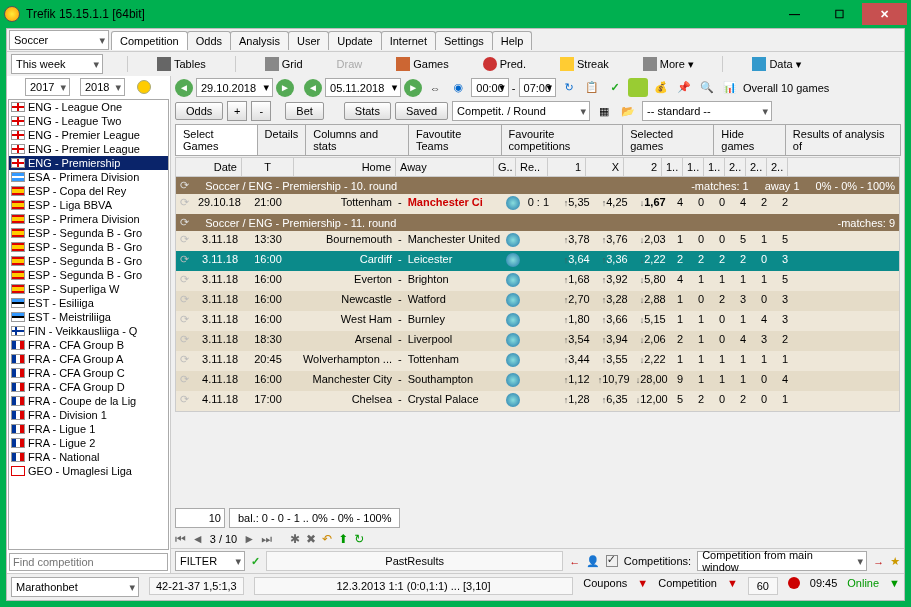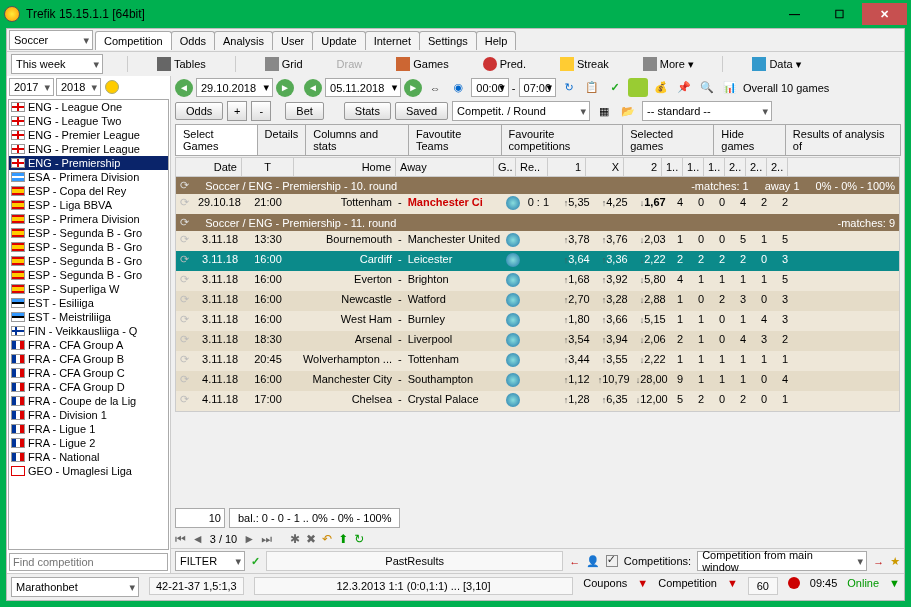--- a/index.html
+++ b/index.html
@@ -19,21 +19,21 @@
 .combo::after { content:"▾"; position:absolute; right:3px; color:#555;}
 .tabstrip { display:flex; gap:0; align-items:flex-end; margin-left:2px; }
 .tab { padding: 3px 8px; border:1px solid #aaa; border-bottom:none; background:#f4f4f4; border-radius:3px 3px 0 0; margin-right:-1px; }
 .tab.active { background:#fff; position:relative; z-index:2; }
 .toolbar2 { height: 24px; padding: 2px 4px; gap: 24px; }
 .toolbtn { padding: 1px 5px; display:inline-flex; align-items:center; gap:3px; cursor:default;}
 .toolbtn .ico { width:14px; height:14px; display:inline-block; }
 .sep { width:1px; height:16px; background:#ccc; }
 .main { flex:1; display:flex; overflow:hidden; }
 .sidebar { width: 164px; background:#fff; border-right:1px solid #ccc; display:flex; flex-direction:column; }
-.sidehdr { padding:2px; display:flex; gap:2px; }
+.sidehdr { padding:2px; display:flex; gap:10px;margin-left:16px; }
 .sidehdr .combo { flex:none; width:45px; height:18px;}
 .leaguelist { flex:1; overflow:hidden; border:1px solid #aaa; margin:1px; }
 .league { padding:1px 2px; display:flex; align-items:center; gap:3px; white-space:nowrap; overflow:hidden;}
 .league.sel { background:#0a246a; color:#fff; }
 .flag { width:14px; height:10px; background:#ccc; border:1px solid #999; flex:none;}
 .flag.eng{background:linear-gradient(#fff 40%,#d00 40% 60%,#fff 60%); position:relative;}
 .flag.eng::after{content:"";position:absolute;top:0;left:40%;width:20%;height:100%;background:#d00;}
 .flag.esp{background:linear-gradient(#d00 25%,#fc0 25% 75%,#d00 75%);}
 .flag.est{background:linear-gradient(#39f 33%,#000 33% 66%,#fff 66%);}
 .flag.fin{background:#fff;position:relative;}
@@ -96,21 +96,21 @@
     <span class="title">Trefik 15.15.1.1 [64bit]</span>
     <div class="winbtns">
       <div class="winbtn">—</div>
       <div class="winbtn">☐</div>
       <div class="winbtn close">✕</div>
     </div>
   </div>
   <div class="content">
 
     <div class="row topbar">
-      <div class="combo" style="width:84px">
+      <div class="combo" style="width:100px">
           <span>Soccer</span>
         </div>
       <div class="tabstrip">
         <div class="tab active">Competition</div>
         <div class="tab">Odds</div>
         <div class="tab">Analysis</div>
         <div class="tab">User</div>
         <div class="tab">Update</div>
         <div class="tab">Internet</div>
         <div class="tab">Settings</div>
@@ -225,25 +225,25 @@
             <div class="league">
               <span class="flag est"></span>
               <span>EST - Meistriliiga</span>
             </div>
             <div class="league">
               <span class="flag fin"></span>
               <span>FIN - Veikkausliiga - Q</span>
             </div>
             <div class="league">
               <span class="flag fra"></span>
+              <span>FRA - CFA Group B</span>
+            </div>
+            <div class="league">
+              <span class="flag fra"></span>
               <span>FRA - CFA Group A</span>
-            </div>
-            <div class="league">
-              <span class="flag fra"></span>
-              <span>FRA - CFA Group B</span>
             </div>
             <div class="league">
               <span class="flag fra"></span>
               <span>FRA - CFA Group C</span>
             </div>
             <div class="league">
               <span class="flag fra"></span>
               <span>FRA - CFA Group D</span>
             </div>
             <div class="league">

